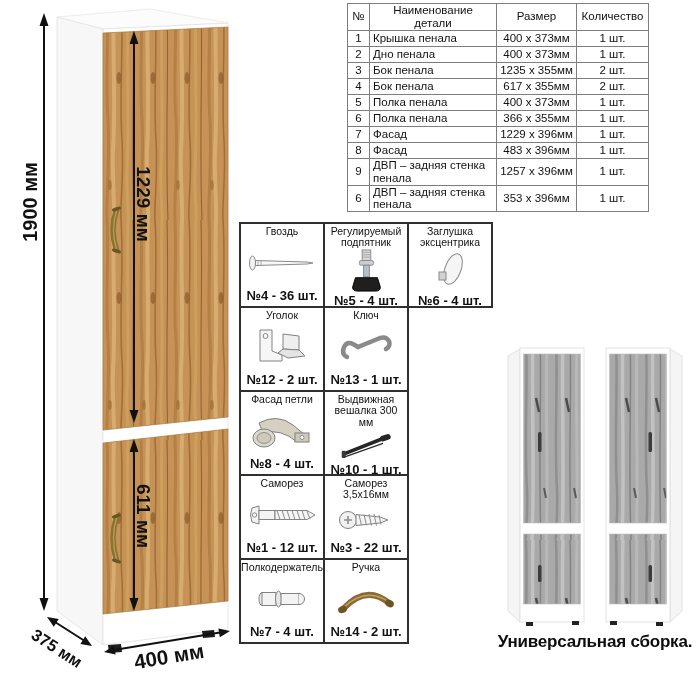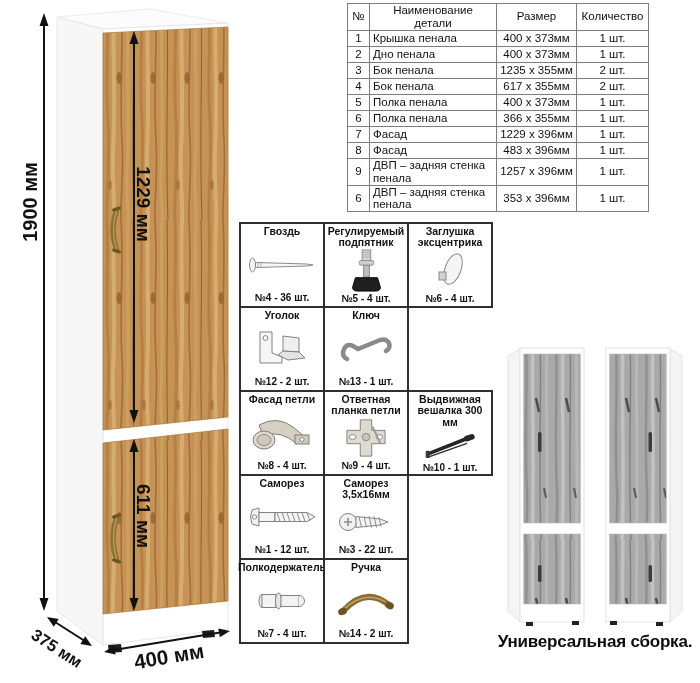--- a/index.html
+++ b/index.html
@@ -13,22 +13,22 @@
   .parts td.ctr{text-align:center;}
   col.c0{width:22px}col.c1{width:127px}col.c2{width:80px}col.c3{width:72px}
   
   .hw{position:absolute;left:239px;top:222px;}
   .hw-row{display:flex;}
   .hw-row + .hw-row{margin-top:-2px;}
   .hw-cell{width:86px;height:86px;box-sizing:border-box;border:2px solid #2f2f2f;background:#fff;
            display:flex;flex-direction:column;align-items:center;justify-content:space-between;
            padding:2px 1px 3px;}
   .hw-cell + .hw-cell{margin-left:-2px;}
-  .hw-name{font-size:10.5px;font-weight:bold;text-align:center;line-height:1.08;color:#111;}
-  .hw-count{font-size:10px;font-weight:bold;color:#111;white-space:nowrap;}
+  .hw-name{font-size:10.5px;font-weight:normal;text-align:center;line-height:1.08;color:#111;}
+  .hw-count{font-size:13px;font-weight:bold;color:#111;white-space:nowrap;}
   .hw-ico{flex:1;display:flex;align-items:center;justify-content:center;}
   
   .cab-main{position:absolute;left:0;top:0;}
   .cab-pair{position:absolute;left:492px;top:340px;}
   .caption{position:absolute;left:488px;top:632px;width:214px;text-align:center;
            font-size:17px;font-weight:bold;color:#0d0d0d;letter-spacing:-0.2px;}
 </style>
 </head>
 <body>
 
@@ -252,33 +252,20 @@
           <path d="M8,12 q18,-10 34,2 l12,10 -8,7 q-16,-14 -34,-9 Z" fill="#d6d0c2" stroke="#7e7e7e"></path>
           <ellipse cx="13" cy="27" rx="11" ry="9" fill="#ddd8cc" stroke="#7e7e7e"></ellipse>
           <ellipse cx="13" cy="27" rx="7" ry="5.5" fill="#cfc9ba" stroke="#8e8e8e"></ellipse>
           <rect x="44" y="22" width="14" height="9" fill="#cfc9ba" stroke="#7e7e7e"></rect>
           <circle cx="51" cy="26.5" r="2" fill="#fff" stroke="#8a8a8a"></circle>
             </svg>
           </div>
         <div class="hw-count">№8 - 4 шт.</div>
       </div>
       <div class="hw-cell">
-        <div class="hw-name">Ответная планка петли</div>
-        <div class="hw-ico">
-            <svg width="52" height="42" viewBox="0 0 52 44">
-          <path d="M20,3 h12 v11 h14 v14 h-14 v13 h-12 V28 H6 V14 h14 Z" fill="#dedacf" stroke="#7e7e7e"></path>
-          <circle cx="26" cy="21" r="4" fill="#cac4b6" stroke="#8a8a8a"></circle>
-          <ellipse cx="12" cy="21" rx="3.5" ry="2.5" fill="#fff" stroke="#8a8a8a"></ellipse>
-          <ellipse cx="40" cy="21" rx="3.5" ry="2.5" fill="#fff" stroke="#8a8a8a"></ellipse>
-          <path d="M33,10 l8,18" stroke="#9a9a9a" stroke-width="2"></path>
-            </svg>
-          </div>
-        <div class="hw-count">№9 - 4 шт.</div>
-      </div>
-      <div class="hw-cell">
         <div class="hw-name">Выдвижная вешалка 300 мм</div>
         <div class="hw-ico">
             <svg width="66" height="34" viewBox="0 0 66 42">
           <path d="M6,32 L54,13" stroke="#262626" stroke-width="4.5" stroke-linecap="round"></path>
           <path d="M54,13 l6,-2" stroke="#262626" stroke-width="7" stroke-linecap="round"></path>
           <path d="M6,32 v4 l48,-17" fill="none" stroke="#262626" stroke-width="1.4"></path>
           <rect x="3" y="28" width="5" height="9" rx="1.5" fill="#3a3a3a"></rect>
             </svg>
           </div>
         <div class="hw-count">№10 - 1 шт.</div>

